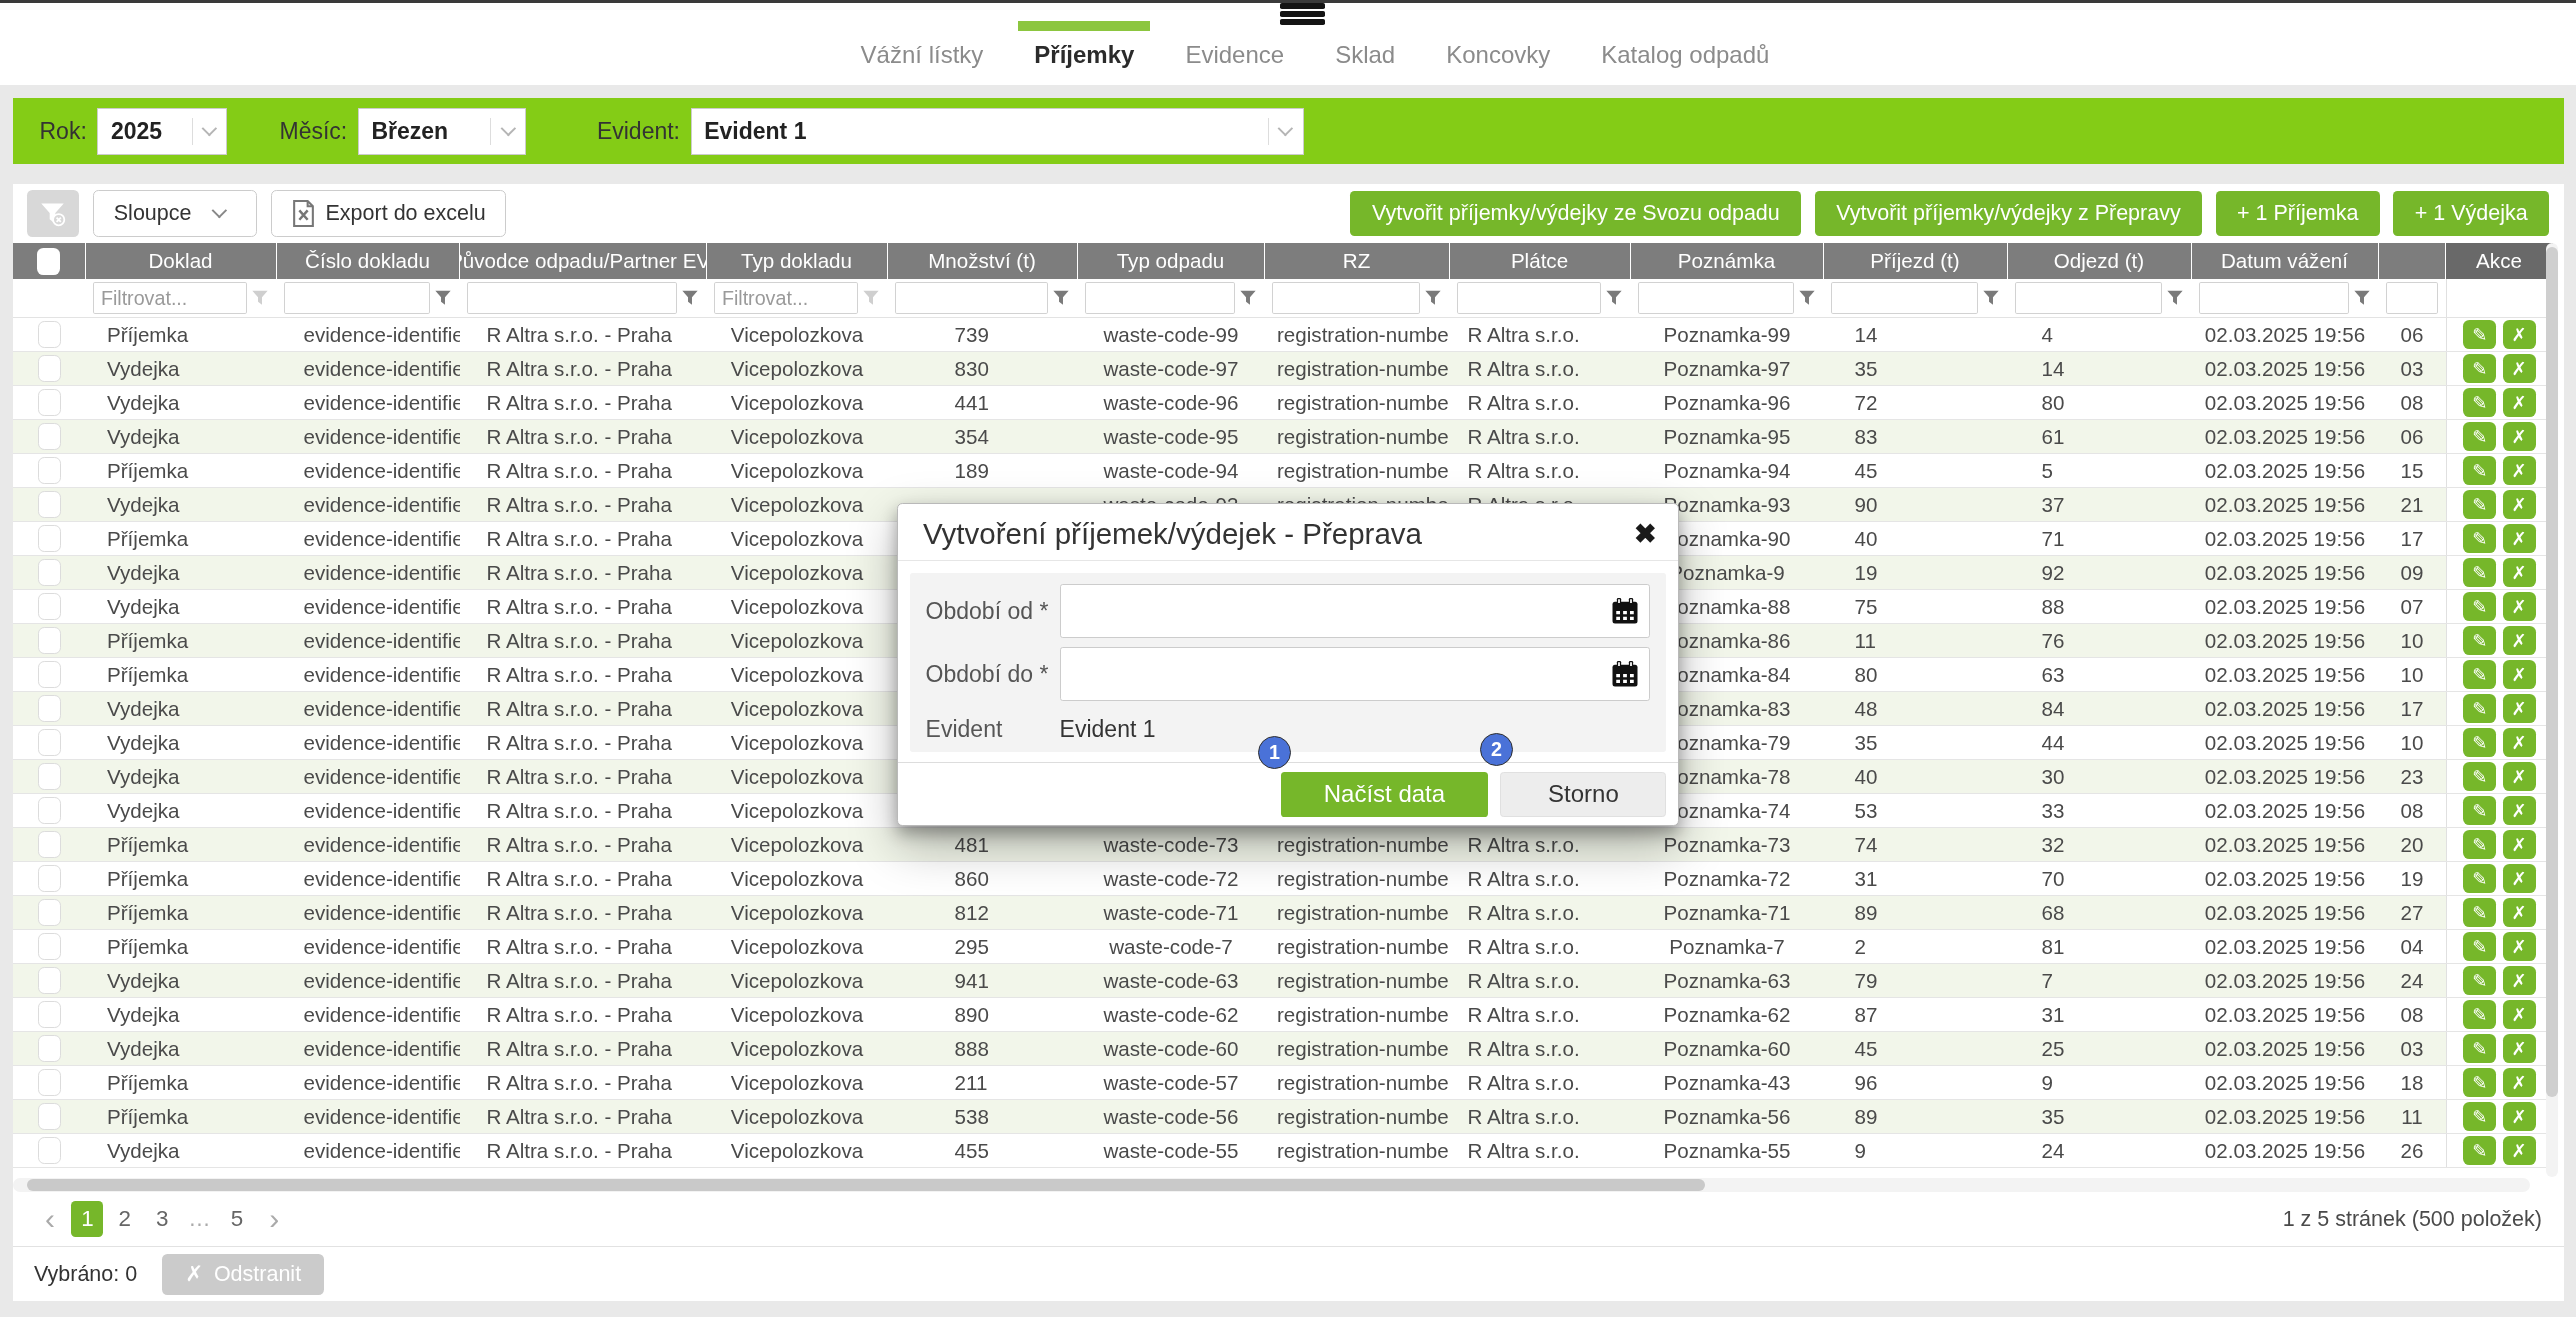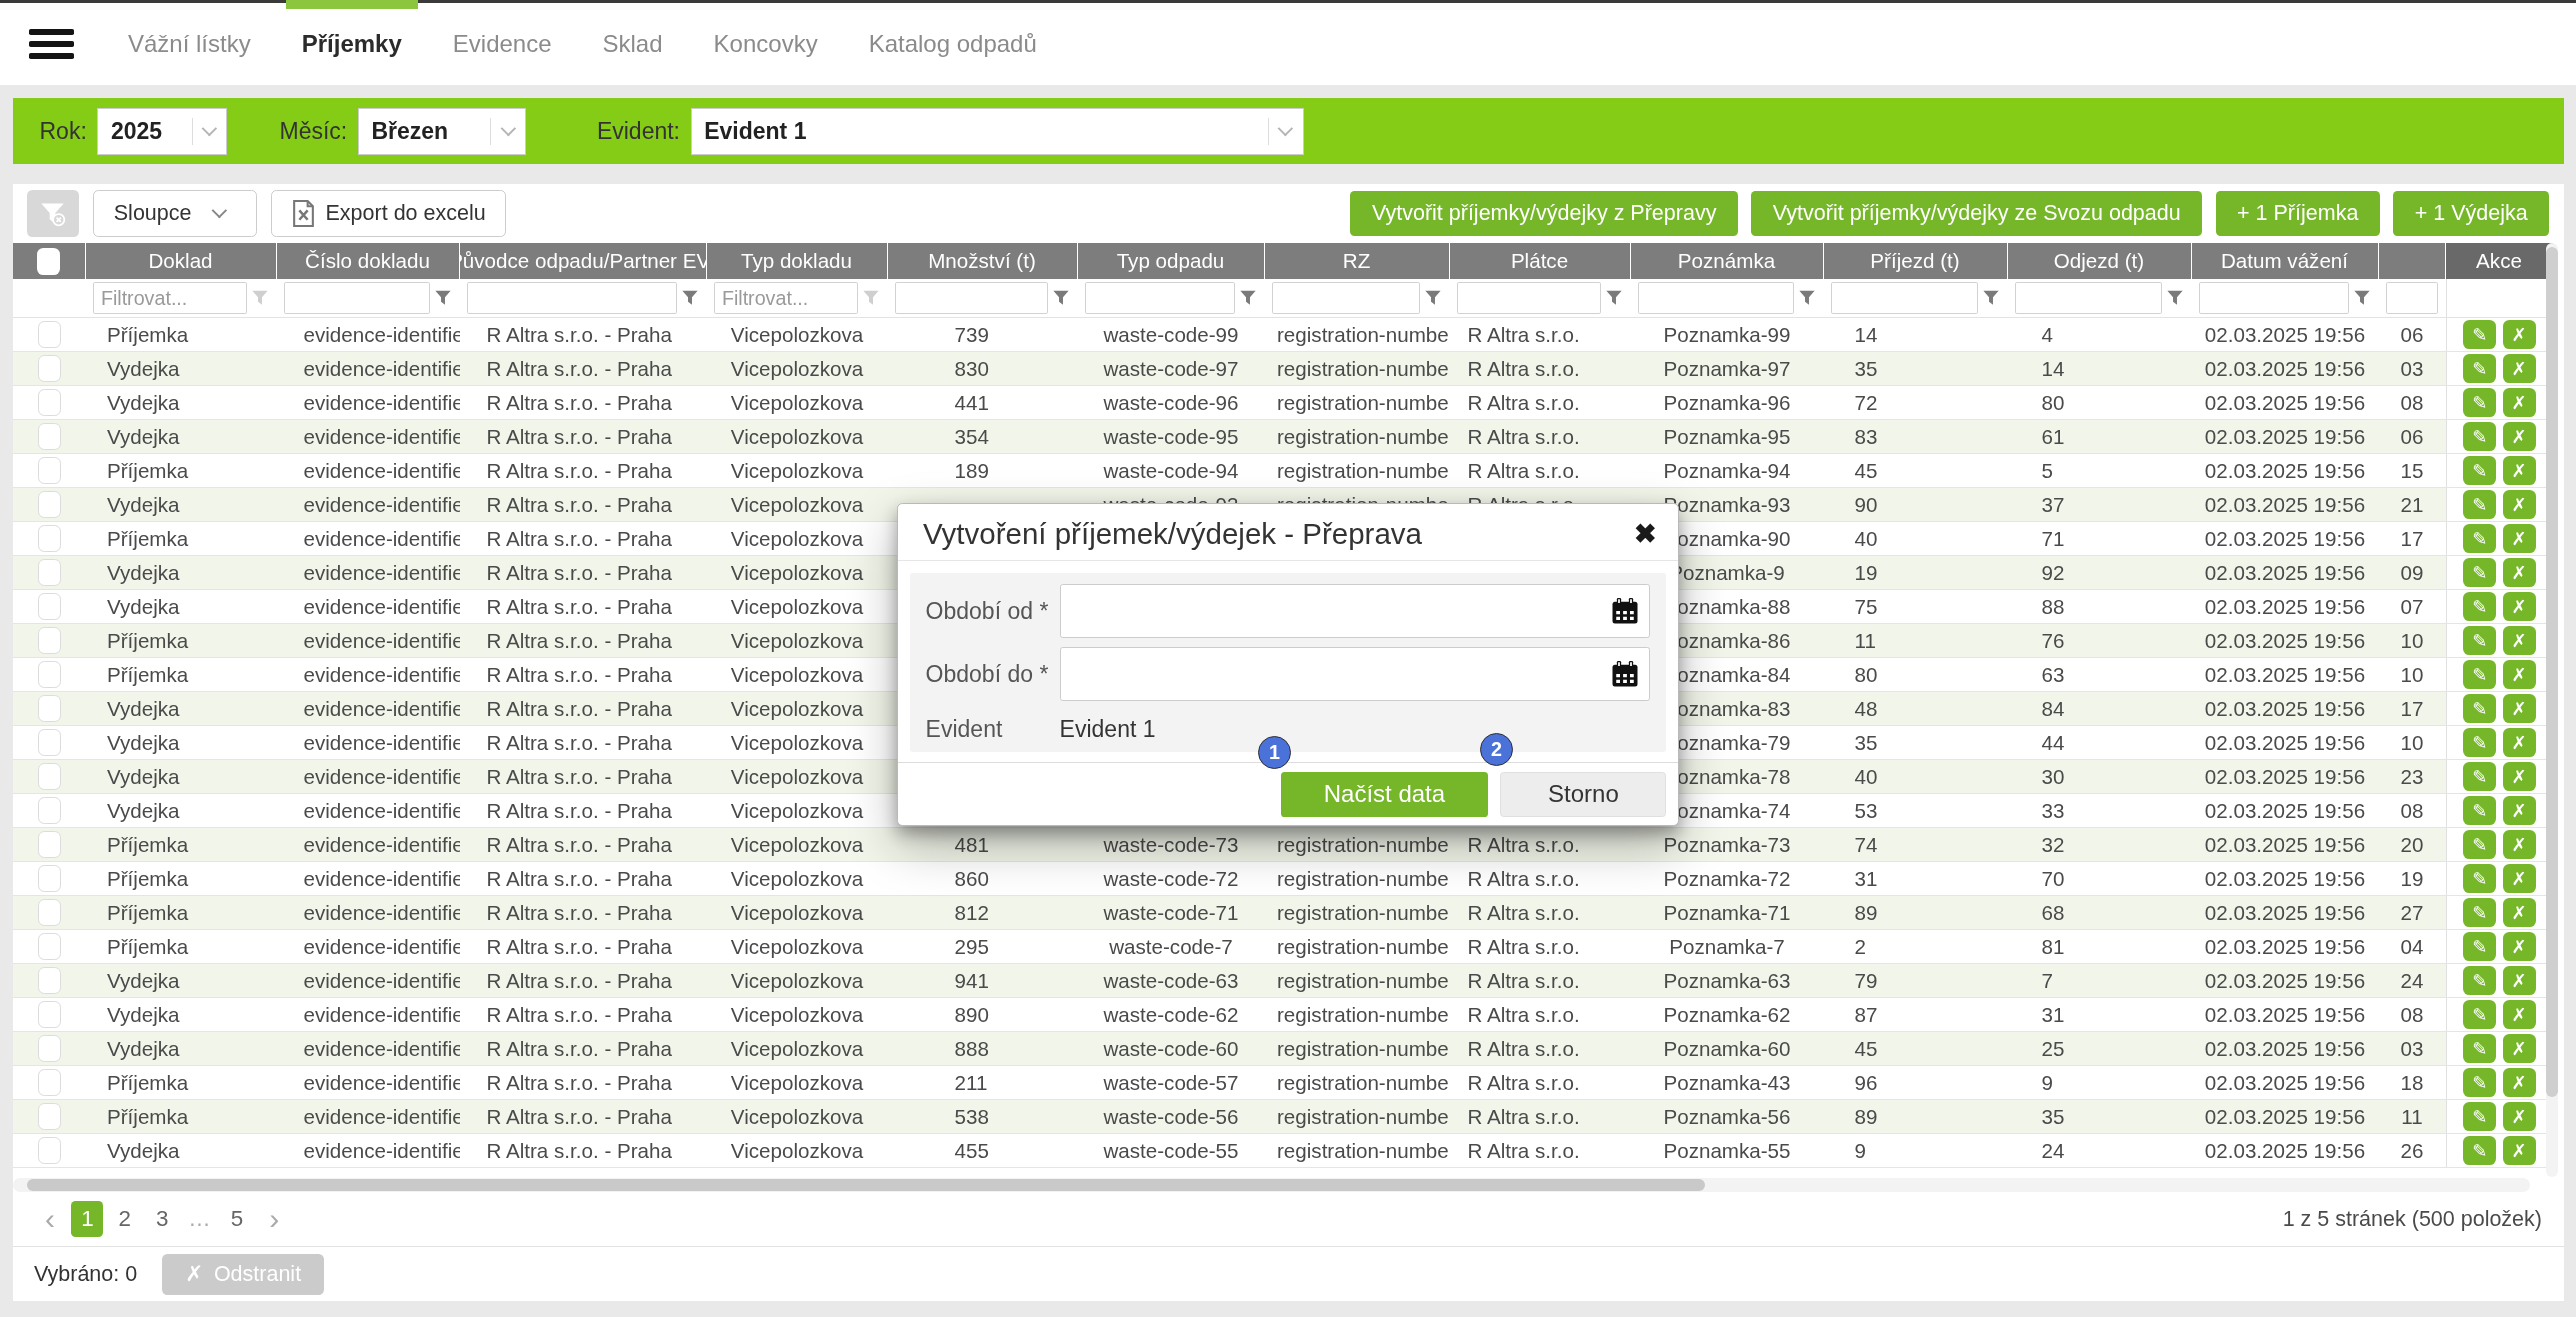--- a/index.html
+++ b/index.html
@@ -1,21 +1,21 @@
 <!DOCTYPE html>
 <html style="font-size:14.3px"><head>
 <meta charset="utf-8">
 <style>
   * { margin:0; padding:0; box-sizing:border-box; }
   html,body { width:2576px; height:1318px; }
   body { font-family:"Liberation Sans", sans-serif; background:#e9e9e9; position:relative; overflow:hidden; }
 
   
   .topnav { position:absolute; top:0; left:0; width:2576px; height:85px; background:#fff;
-            border-top:3.6px solid #3a3a3a; display:flex; align-items:center; }
+            border-top:3.6px solid #3a3a3a; display:flex; align-items:center;flex-direction:column; }
   .burger { width:45px; height:30px; margin-left:29px; display:flex; flex-direction:column;
             justify-content:space-between; cursor:pointer; }
   .burger div { height:6.3px; background:#141414; border-radius:1.8px; }
   .tabs { display:flex; margin-left:54px; height:100%; align-items:center; gap:51px; }
   .tab { position:relative; font-size:24px; color:#8b8b8b; height:100%; display:flex; align-items:center; cursor:pointer; }
   .tab.active { color:#2b2b2b; font-weight:bold; }
   .tab.active::before { content:""; position:absolute; top:-3.6px; left:-16px; right:-16px; height:9.8px; background:#8cc63f; }
 
   
   .filterbar { position:absolute; top:98px; left:12.5px; right:12.5px; height:66px; background:#84cc16;
@@ -178,22 +178,22 @@
     <div class="btn-plain">
       <svg width="23" height="27" viewBox="0 0 22 26">
         <path d="M2 1h13l5 5v19H2z" fill="none" stroke="#777" stroke-width="2"></path>
         <path d="M15 1v5h5" fill="none" stroke="#777" stroke-width="2"></path>
         <path d="M7 10l8 9M15 10l-8 9" stroke="#777" stroke-width="2.4"></path>
       </svg>
       <span>Export do excelu</span>
     </div>
     <div class="tb-spacer"></div>
     <div id="action-buttons" style="display:flex;">
+        <div class="btn-green">Vytvořit příjemky/výdejky ze Svozu odpadu</div>
         <div class="btn-green">Vytvořit příjemky/výdejky z Přepravy</div>
-        <div class="btn-green">Vytvořit příjemky/výdejky ze Svozu odpadu</div>
         <div class="btn-green">+ 1 Příjemka</div>
         <div class="btn-green">+ 1 Výdejka</div>
       </div>
   </div>
 
   <div class="thead" id="thead">
       <div class="h-cell" style="width: 73px;">
         <div class="cb header"></div>
       </div>
       <div class="h-cell" style="width: 191px;">Doklad</div>

